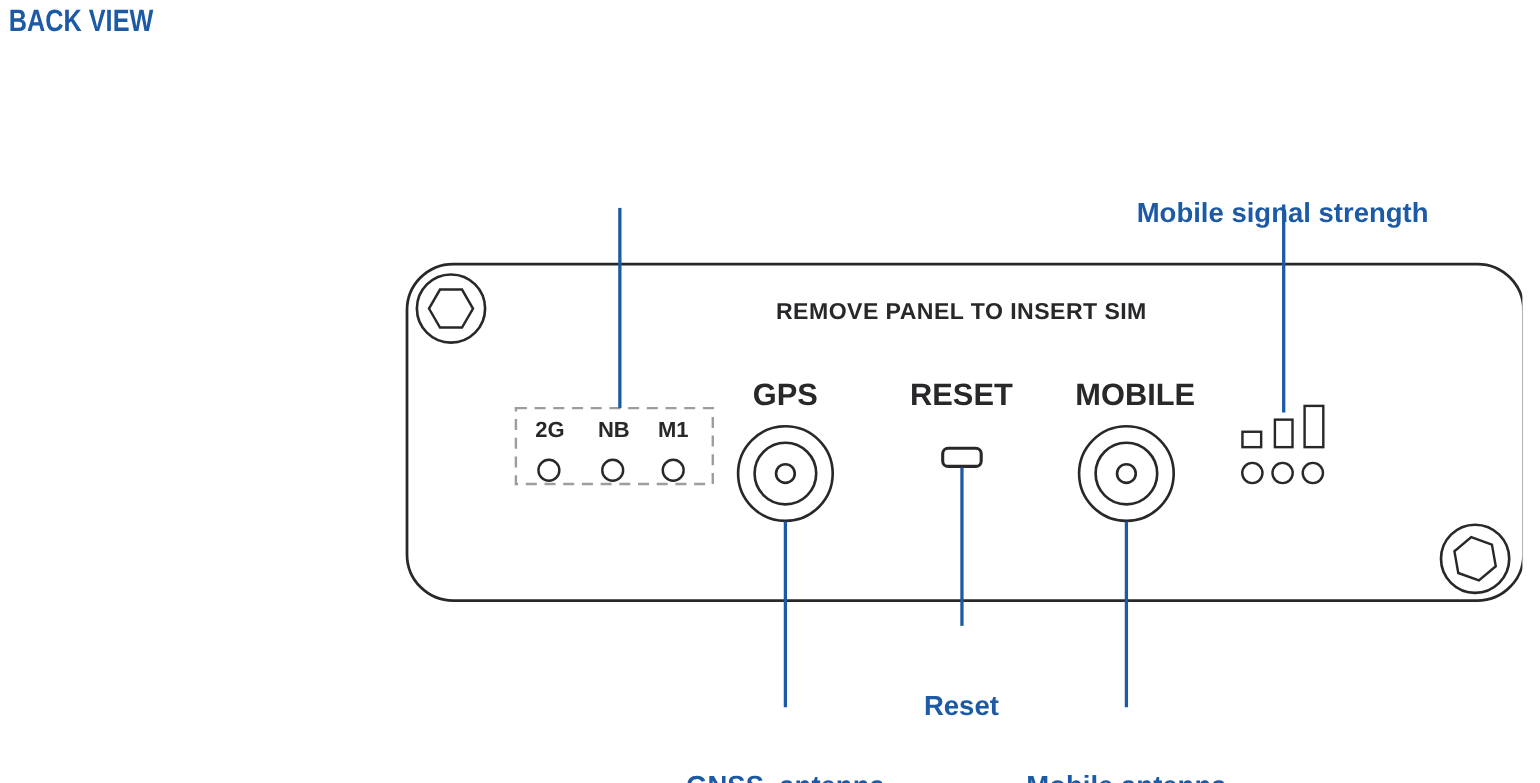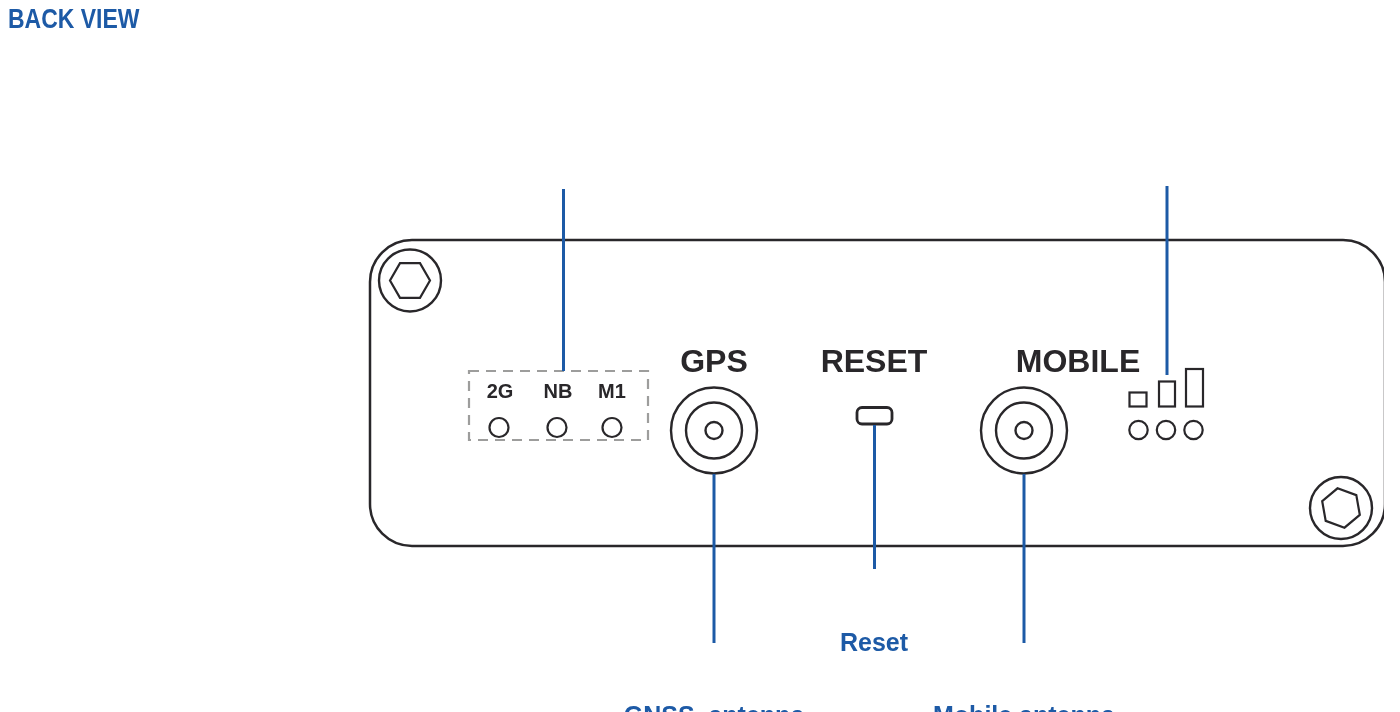--- a/index.html
+++ b/index.html
@@ -24,21 +24,21 @@
     position:absolute;color:var(--accent);
     font-size:25px;font-weight:700;line-height:28px;text-align:center;
     transform:translateX(-50%);white-space:pre;
   }
   .ann span{display:block;}
   .dev-label{
     position:absolute;color:var(--outline);font-weight:700;text-align:center;
     transform:translateX(-50%);white-space:pre;
   }
   .sim-notice{font-size:21px;letter-spacing:0.4px;top:272px;left:874px;}
-  .port-label{font-size:32px;top:343px;}
+  .port-label{font-size:28px;top:343px;}
   .led-label{font-size:20px;top:380px;}
 </style>
 </head>
 <body>
 
 <div class="canvas">
 
   <svg width="1400" height="712" viewBox="0 0 1400 712">
 
     <rect x="370" y="240" width="1015" height="306" rx="42" fill="#ffffff" stroke="var(--outline)" stroke-width="2.5"></rect>
@@ -91,39 +91,41 @@
     <line x1="1167" y1="186" x2="1167" y2="375" stroke="var(--accent)" stroke-width="3"></line>
     <line x1="714" y1="474" x2="714" y2="643" stroke="var(--accent)" stroke-width="3"></line>
     <line x1="874.5" y1="425" x2="874.5" y2="569" stroke="var(--accent)" stroke-width="3"></line>
     <line x1="1024" y1="474" x2="1024" y2="643" stroke="var(--accent)" stroke-width="3"></line>
   </svg>
 
   <div class="page-title">BACK VIEW</div>
 
 
   <div class="ann" style="left:1166px;top:124px;">
+    <span>Mobile signal strength</span>
   </div>
 
   <div class="ann" style="left:874px;top:572px;">
     <span>Reset</span>
     
   </div>
 
   <div class="ann" style="left:714px;top:645px;">
     <span>GNSS  antenna</span>
     
   </div>
 
   <div class="ann" style="left:1024px;top:645px;">
     <span>Mobile antenna</span>
     
   </div>
 
+  <div class="dev-label sim-notice">REMOVE PANEL TO INSERT SIM</div>
 
   <div class="dev-label port-label" style="left:714px;">GPS</div>
   <div class="dev-label port-label" style="left:874px;">RESET</div>
-  <div class="dev-label port-label" style="left:1078px;">MOBILE</div>
+  <div class="dev-label port-label" style="left:1032px;">MOBILE</div>
 
   <div class="dev-label led-label" style="left:500px;">2G</div>
   <div class="dev-label led-label" style="left:558px;">NB</div>
   <div class="dev-label led-label" style="left:612px;">M1</div>
 
 </div>
 
 </body></html>

